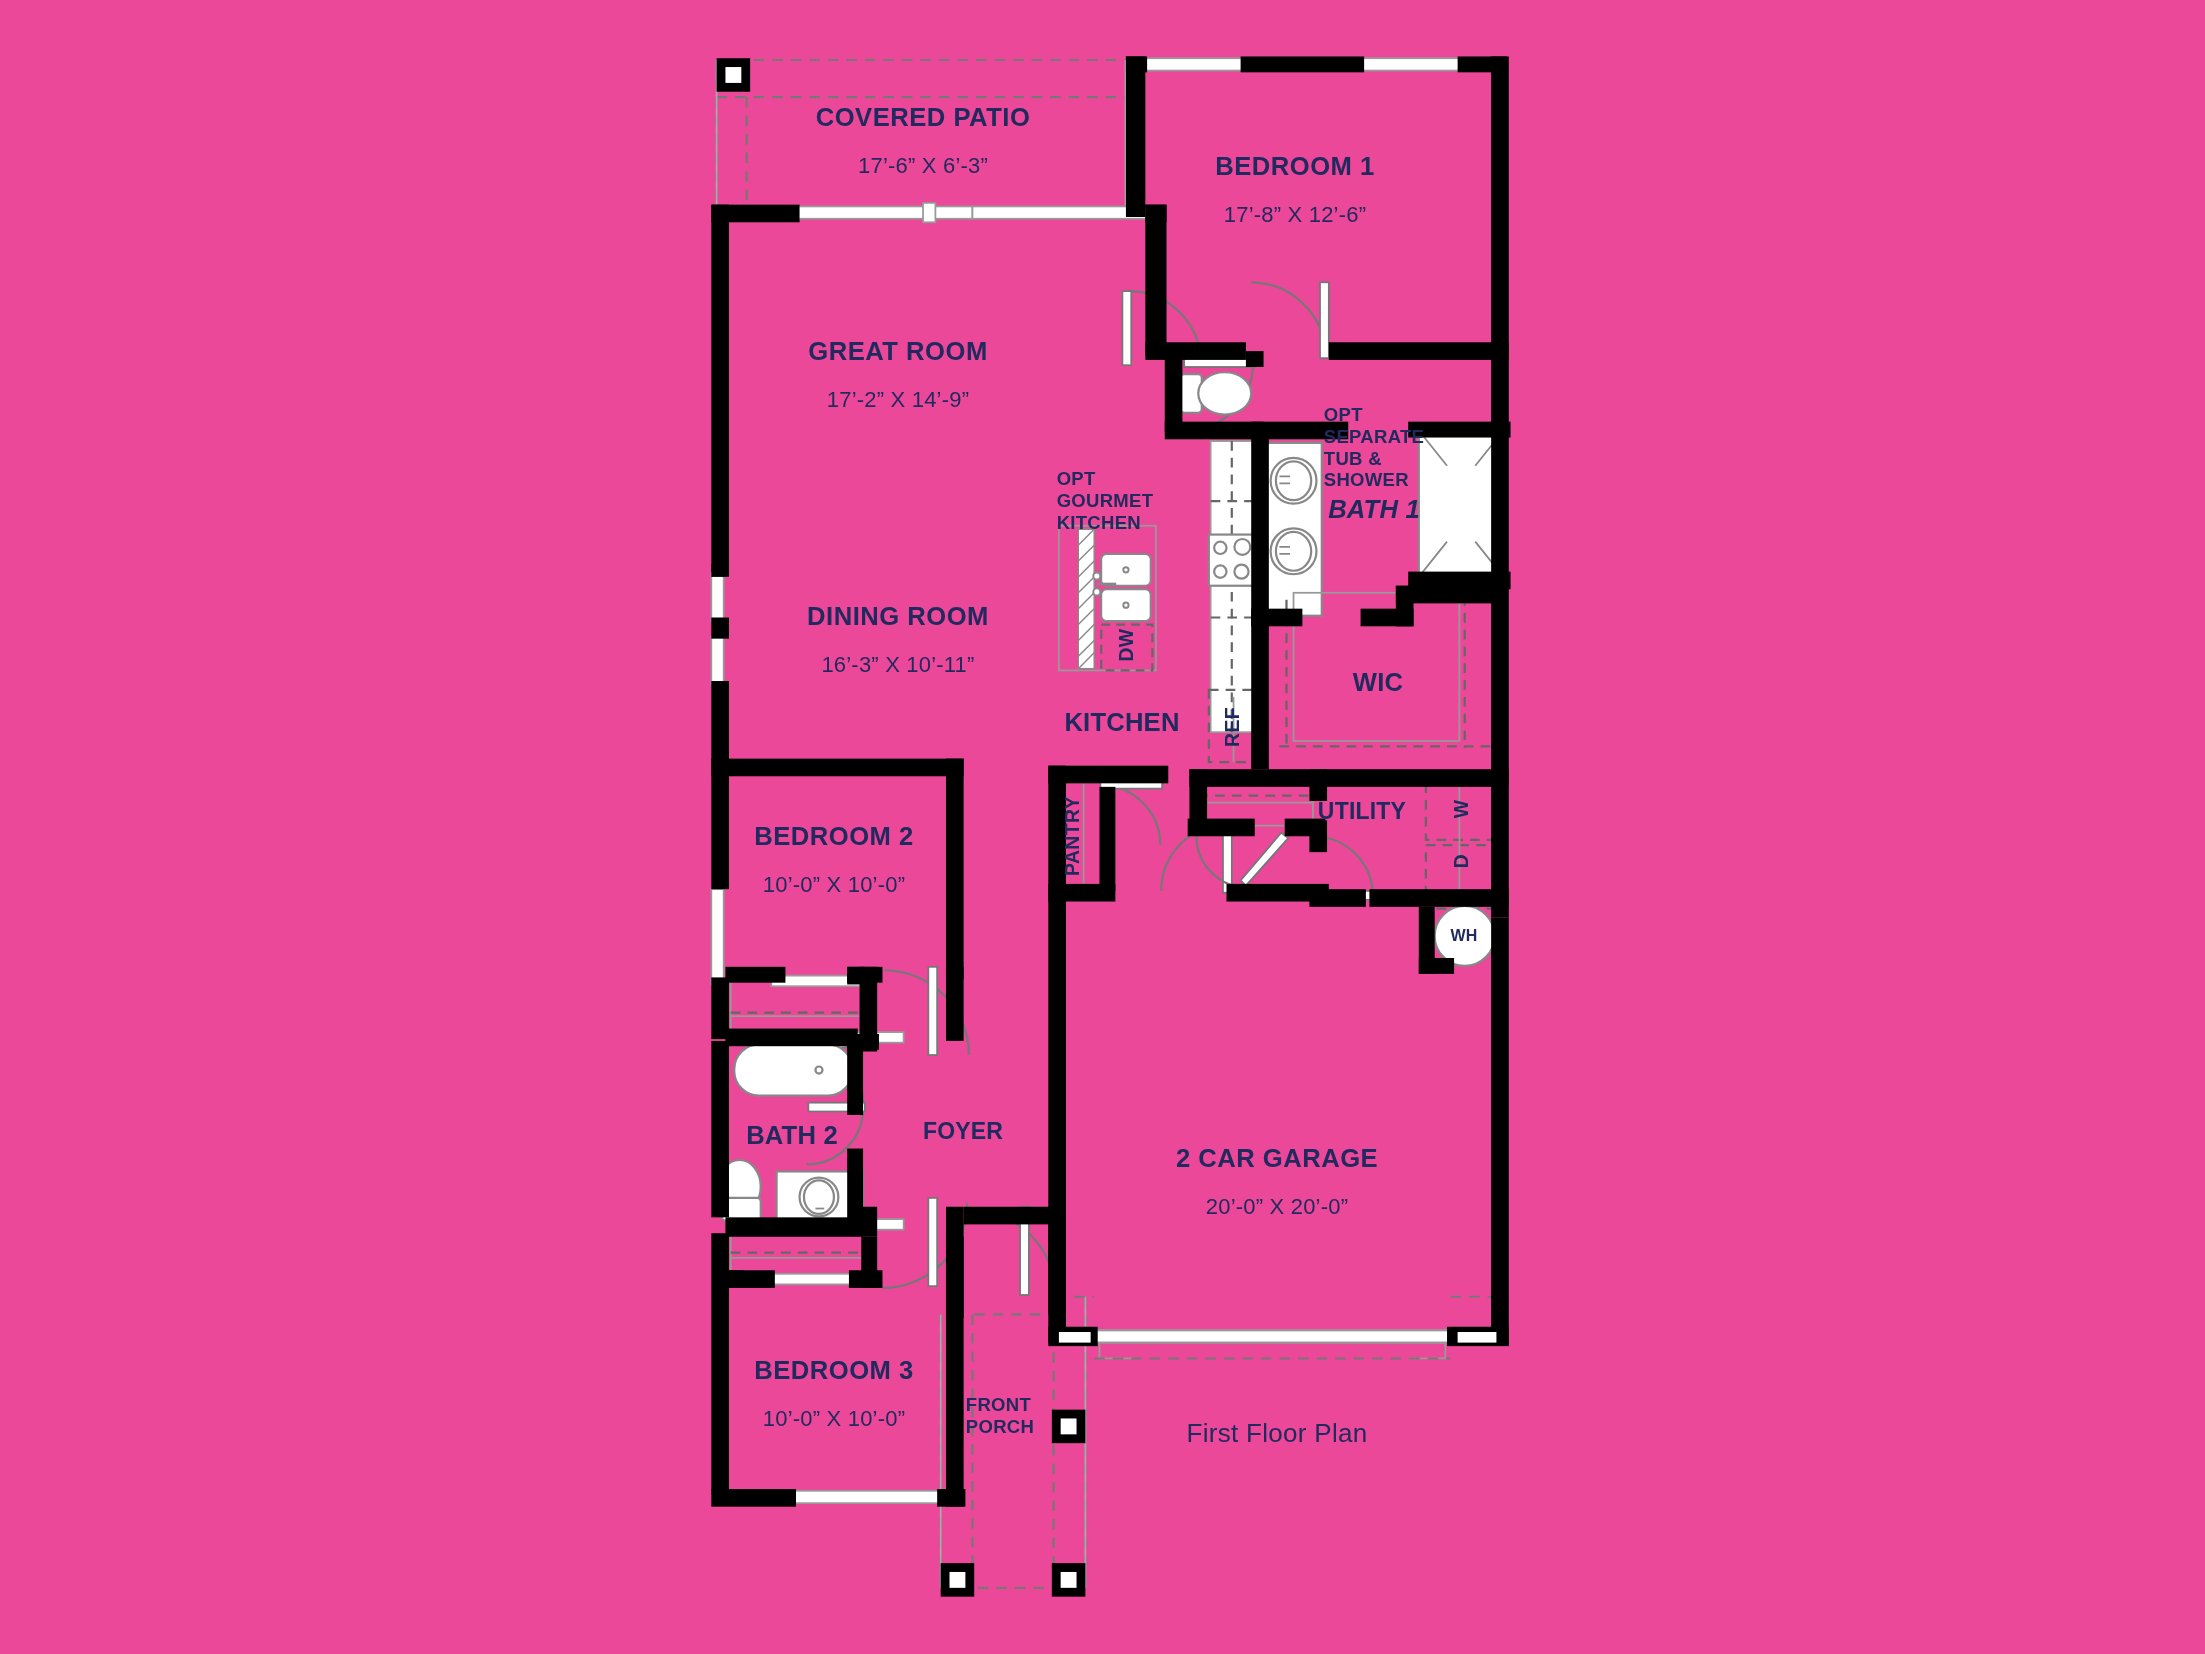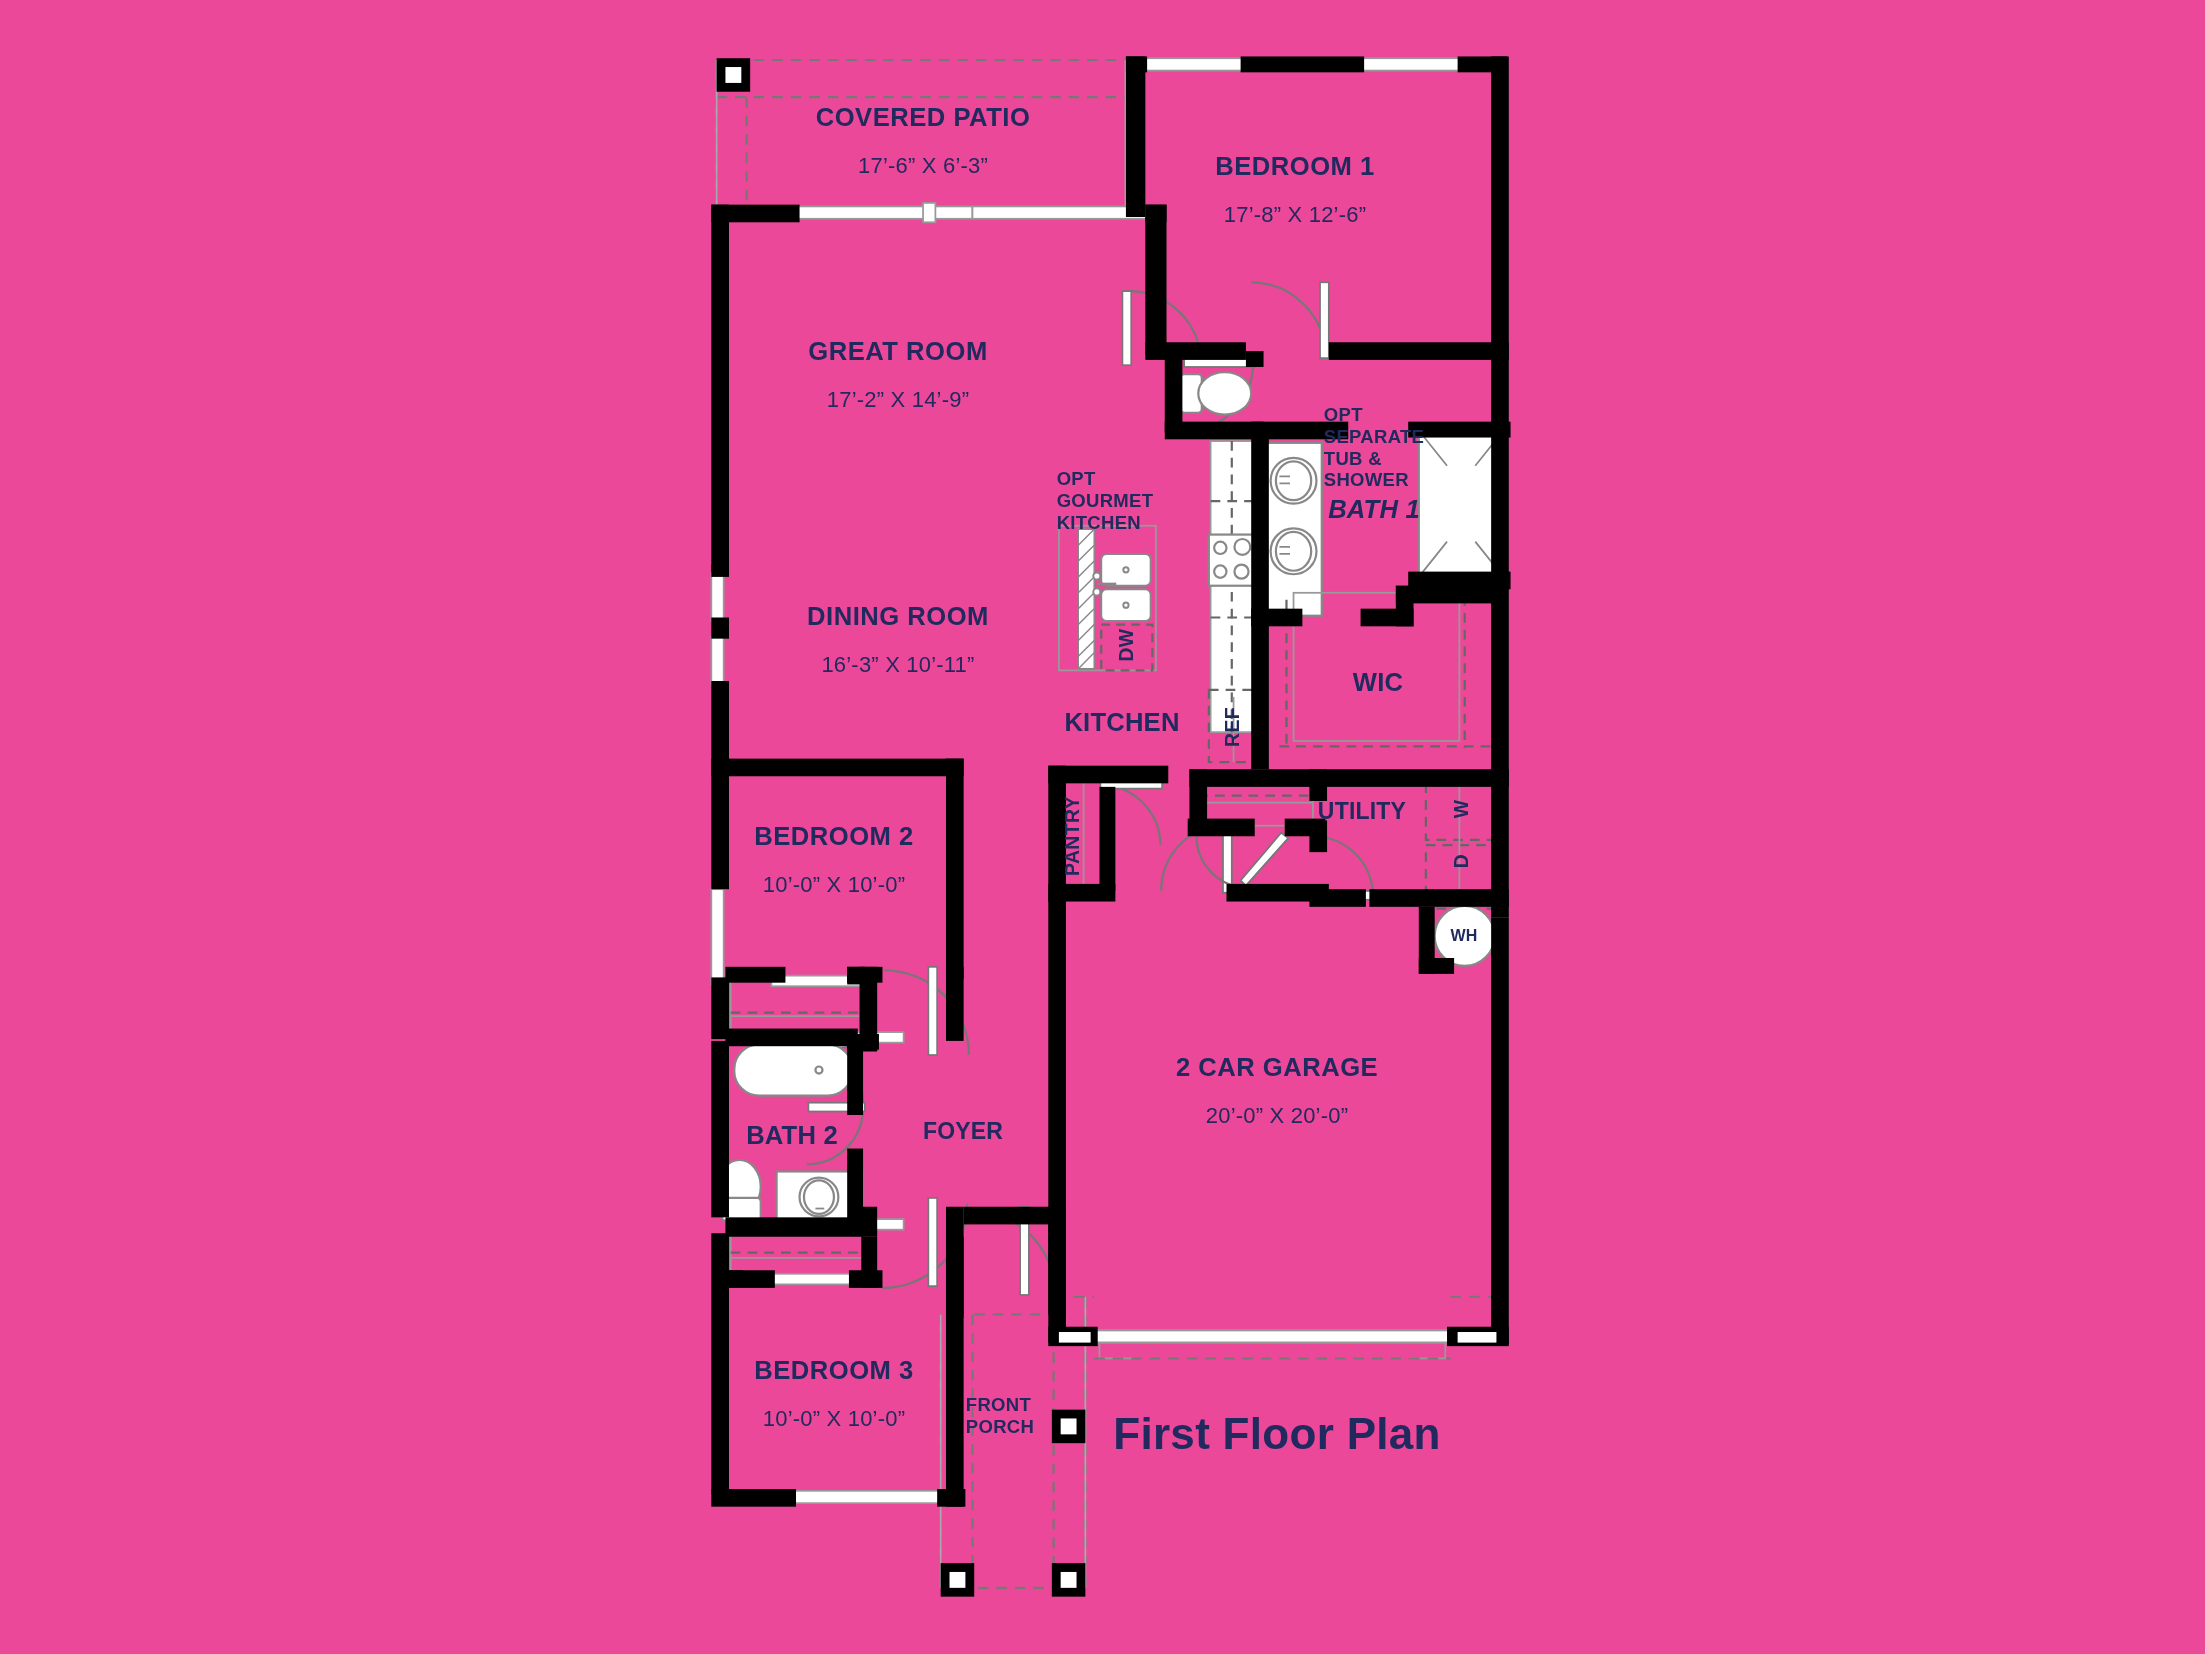--- a/index.html
+++ b/index.html
@@ -53,22 +53,22 @@
     font-size: 19.4px;
   }
   .vert-lbl {
     writing-mode: vertical-rl;
     transform: translate(-50%, -50%) rotate(180deg);
     font-weight: bold;
     font-size: 19.4px;
     letter-spacing: 0.4px;
   }
   .plan-title {
-    font-weight: bold;
-    font-size: 44px;
+    font-weight: normal;
+    font-size: 26px;
     letter-spacing: 0.3px;
   }
   .room-block {
     position: absolute;
     transform: translate(-50%, -50%);
     text-align: center;
     color: #212a5e;
   }
   .room-block .room-name { position: static; transform: none; display: block; }
   .room-block .room-dim { position: static; transform: none; display: block; margin-top: 21px; }
@@ -460,21 +460,21 @@
         <div class="room-dim">16’-3” X 10’-11”</div>
       </div>
       <div class="room-block" style="left: 834px; top: 860px;">
         <div class="room-name">BEDROOM 2</div>
         <div class="room-dim">10’-0” X 10’-0”</div>
       </div>
       <div class="room-block" style="left: 834px; top: 1394px;">
         <div class="room-name">BEDROOM 3</div>
         <div class="room-dim">10’-0” X 10’-0”</div>
       </div>
-      <div class="room-block" style="left: 1277px; top: 1091px;">
+      <div class="room-block" style="left: 1277px; top: 1182px;">
         <div class="room-name">2 CAR GARAGE</div>
         <div class="room-dim">20’-0” X 20’-0”</div>
       </div>
     </div>
   <div id="simple-labels">
       <div class="lbl small-bold" style="left: 1374px; top: 510px; font-size: 25.6px; font-style: italic;">BATH 1</div>
       <div class="lbl small-bold" style="left: 1378px; top: 655px; font-size: 25.6px; margin-top: 28px;">WIC</div>
       <div class="lbl small-bold" style="left: 1122px; top: 723px; font-size: 25.6px;">KITCHEN</div>
       <div class="lbl small-bold" style="left: 1362px; top: 811px; font-size: 23px;">UTILITY</div>
       <div class="lbl small-bold" style="left: 792px; top: 1136px; font-size: 25.6px;">BATH 2</div>

